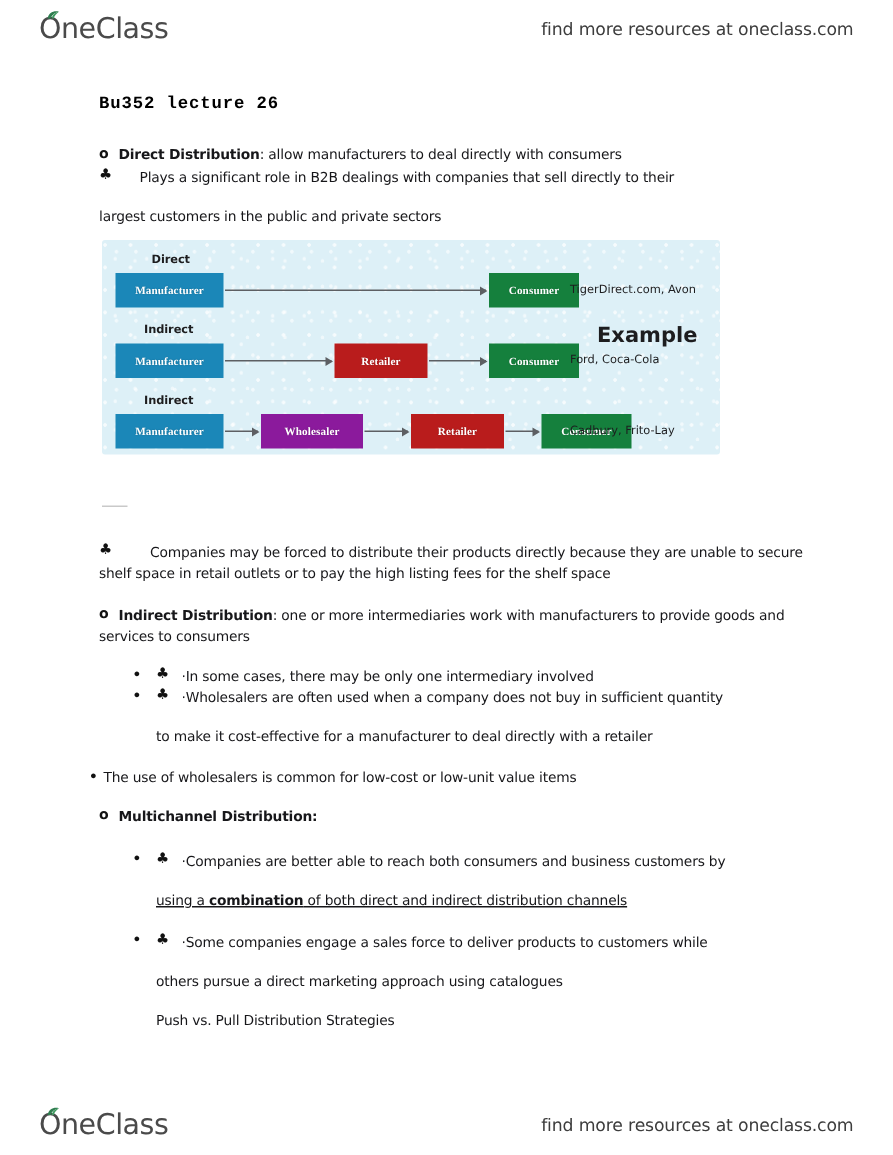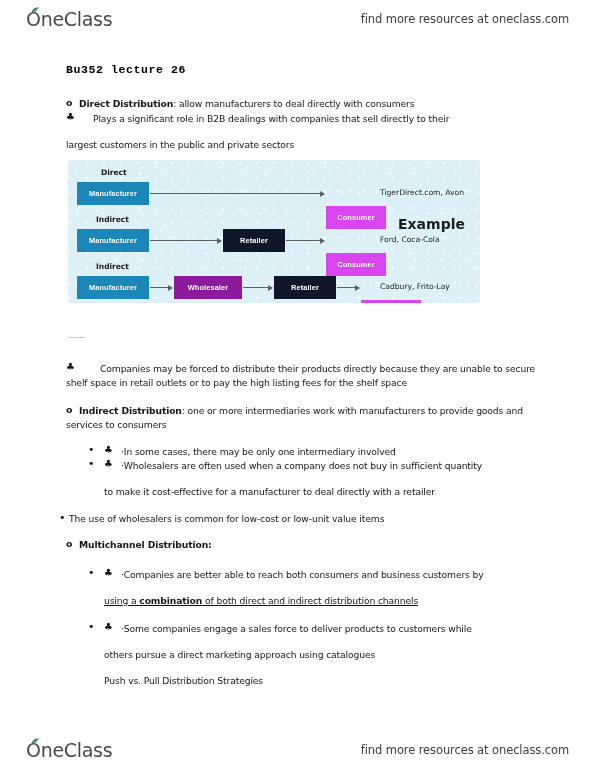--- a/index.html
+++ b/index.html
@@ -164,32 +164,32 @@
     z-index: 3;
     white-space: nowrap;
   }
 
   .node {
     position: absolute;
     height: 23px;
     display: flex;
     align-items: center;
     justify-content: center;
-    font-family: Liberation Sans, sans-serif;
+    font-family: Liberation Serif, serif;
     font-size: 7.4px;
     font-weight: bold;
     color: #ffffff;
     letter-spacing: 0.1px;
     z-index: 3;
     text-shadow: 0 0 1px rgba(0,0,0,.25);
   }
   .node.manufacturer { background: #1b87b8; width: 72px; left: 9px; }
   .node.wholesaler   { background: #8b1a9c; width: 68px; text-align: center; }
-  .node.retailer     { background: #0f172a; width: 62px; }
-  .node.consumer     { background: #d946ef; width: 60px; margin-top: 24px; }
+  .node.retailer     { background: #b91c1c; width: 62px; }
+  .node.consumer     { background: #15803d; width: 60px; }
 
   .arrow {
     position: absolute;
     height: 1px;
     background: #5d5f63;
     z-index: 2;
   }
   .arrow::after {
     content: "";
     position: absolute;

